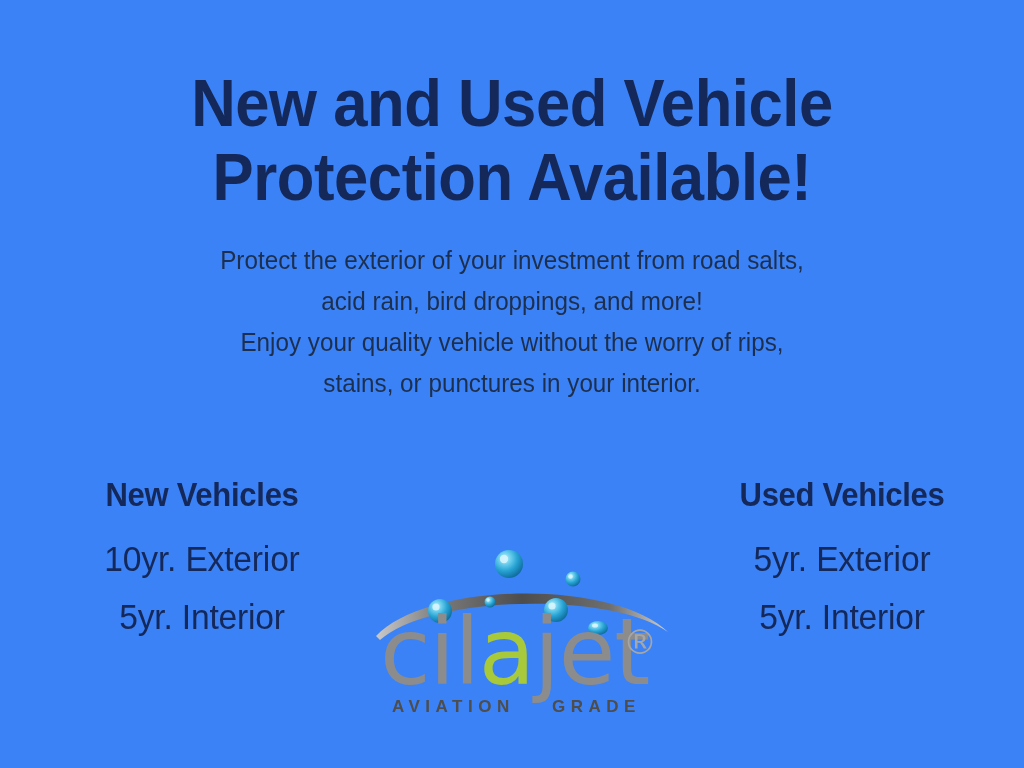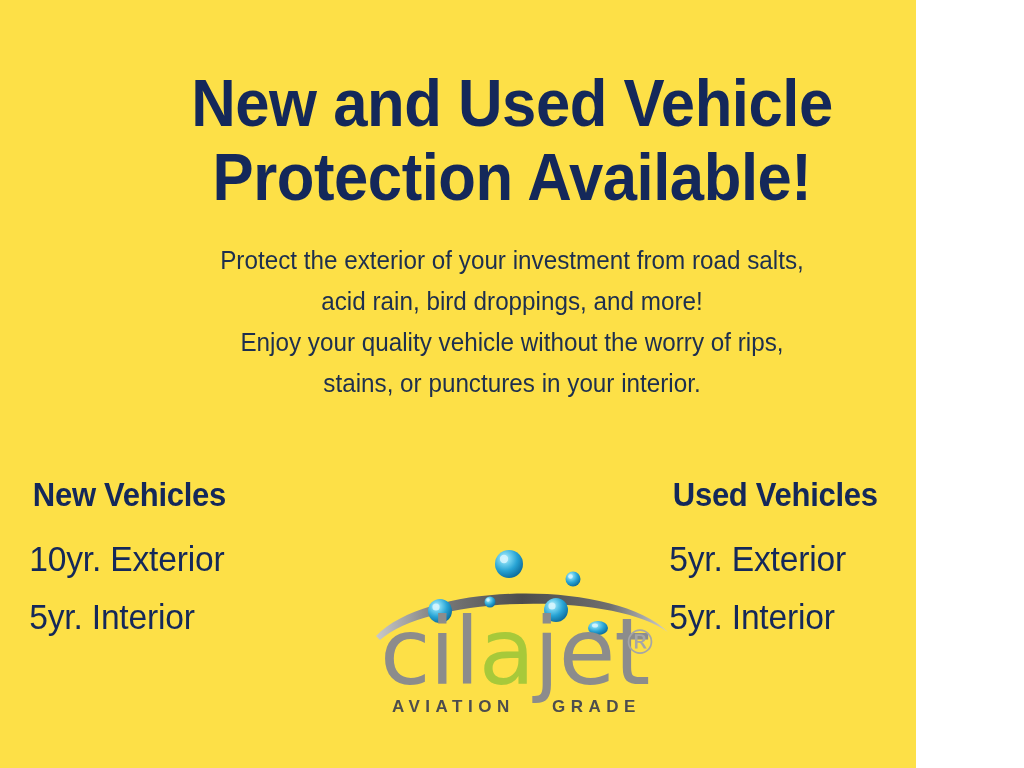--- a/index.html
+++ b/index.html
@@ -6,23 +6,23 @@
   html, body {
     margin: 0;
     padding: 0;
     background: #ffffff;
   }
   body {
     font-family: "Liberation Sans", sans-serif;
   }
   .slide {
     position: relative;
-    width: 916px;
+    width: 1024px;
     height: 768px;
-    background: #fde047;
+    background: #3b82f6;
     overflow: hidden;
     text-decoration: underline;
   }
 
   
   .headline {
     position: absolute;
     top: 66px;
     left: 0;
     width: 1024px;
@@ -59,21 +59,21 @@
   .subcopy .line {
     display: block;
     white-space: nowrap;
   }
 
   
   .col {
     position: absolute;
     top: 474px;
     width: 360px;
-    text-align: left;
+    text-align: center;
     color: #14285a;
     font-family: "Liberation Sans", sans-serif;
   }
   .col-left  { left: 22px; }
   .col-right { left: 662px; }
 
   .col-heading {
     font-size: 33px;
     font-weight: bold;
     line-height: 42px;

